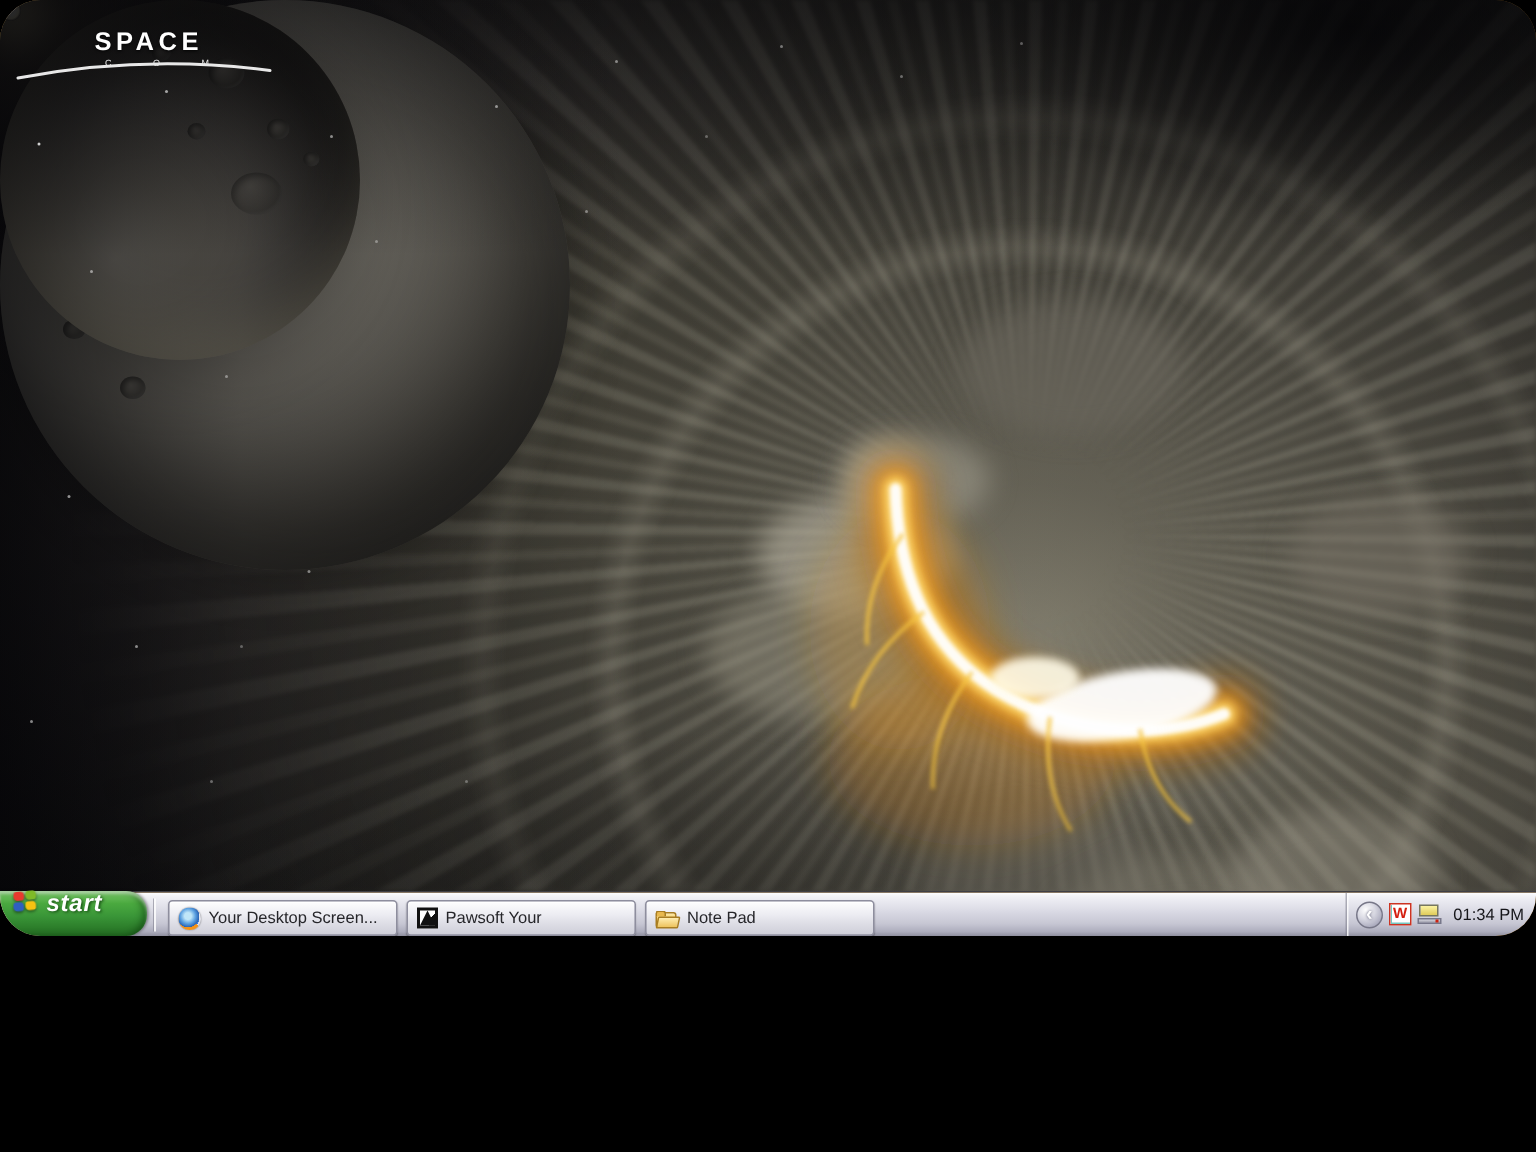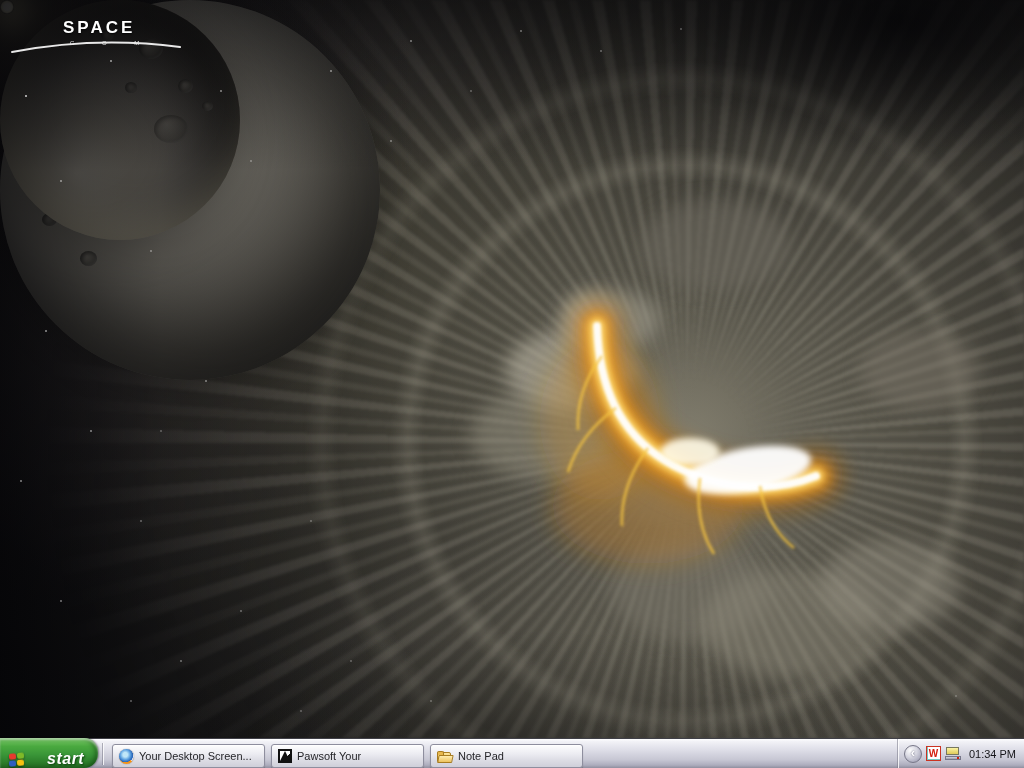--- a/index.html
+++ b/index.html
@@ -1,18 +1,18 @@
 <!DOCTYPE html>
 <html><head>
 <meta charset="utf-8">
 <style>
   html,body{margin:0;padding:0;background:#000;}
   *{box-sizing:border-box;user-select:none;}
-  #screen{position:relative;width:1024px;height:768px;overflow:hidden;
-          font-family:"Liberation Sans","DejaVu Sans",sans-serif;background:#a16207;}
+  #screen{position:relative;width:1024px;height:624px;overflow:hidden;
+          font-family:"Liberation Sans","DejaVu Sans",sans-serif;background:#a16207;border-radius:27px;}
   
   #wallpaper{position:absolute;inset:0 0 30px 0;overflow:hidden;background:#0b0b0e;}
   .layer{position:absolute;inset:0;pointer-events:none;}
   .bg-radials{background:
     radial-gradient(circle 760px at 686px 443px, rgba(216,209,180,.55) 0, rgba(186,180,154,.45) 120px, rgba(148,143,122,.40) 260px, rgba(104,100,86,.33) 420px, rgba(58,56,48,.22) 600px, rgba(12,12,14,0) 758px),
     radial-gradient(circle 520px at 950px 380px, rgba(125,120,102,.30), rgba(125,120,102,0) 100%),
     radial-gradient(circle 430px at 300px 230px, rgba(150,143,104,.26), rgba(150,143,104,0) 100%),
     radial-gradient(ellipse 340px 170px at 590px 700px, rgba(136,131,116,.35), rgba(136,131,116,0) 100%),
     radial-gradient(ellipse 430px 240px at 95% 92%, rgba(96,92,80,.28), rgba(96,92,80,0) 100%),
     radial-gradient(ellipse 300px 200px at 60px 60px, rgba(86,70,110,.20), rgba(86,70,110,0) 100%),
@@ -81,21 +81,21 @@
   .logo{position:absolute;left:8px;top:14px;width:180px;height:44px;pointer-events:none;}
   .logo-title{position:absolute;left:55px;top:4px;font-size:17px;font-weight:bold;letter-spacing:3px;
     color:#fff;text-shadow:0 1px 2px rgba(0,0,0,.8);}
   .logo-arc{position:absolute;left:0;top:0;}
   .logo-tld{position:absolute;left:62px;top:26px;font-size:6px;letter-spacing:13px;color:#e8e8e8;}
   
   #taskbar{position:absolute;left:0;bottom:0;width:1024px;height:30px;display:flex;align-items:stretch;
     border-top:1px solid #3f3f46;
     background:linear-gradient(180deg,#ffffff 0%,#f2f2f7 8%,#dcdce6 40%,#c6c6d3 72%,#adadbd 90%,#8f8f9f 100%);}
   .start-btn{flex:0 0 auto;width:98px;height:30px;margin-top:-1px;border:none;cursor:pointer;
-    display:flex;align-items:flex-end;gap:21px;padding:0 10px 0 9px;
+    display:flex;align-items:flex-start;gap:5px;padding:0 10px 0 9px;
     border-radius:0 14px 14px 0;
     background:linear-gradient(180deg,#7bc96a 0%,#4aa93f 28%,#3a9638 55%,#2d7f2b 80%,#246d23 100%);
     box-shadow:inset 0 2px 2px rgba(255,255,255,.45), inset -3px 0 5px rgba(0,40,0,.45), 1px 0 2px rgba(0,0,0,.4);}
   .start-label{color:#fff;font-size:16px;font-weight:bold;font-style:italic;
     text-shadow:1px 1px 2px rgba(0,40,0,.7);letter-spacing:.5px;}
   .winflag{position:relative;width:17px;height:15px;display:grid;grid-template-columns:7px 7px;
     grid-template-rows:6px 6px;gap:1px;transform:skewY(-6deg);filter:drop-shadow(0 1px 1px rgba(0,0,0,.5));}
   .winflag span{border-radius:1.5px 3px 1.5px 3px;}
   .fr{background:#e8392e;} .fg{background:#7fba28;} .fb{background:#2f5fc0;} .fy{background:#f6c211;}
   .tb-divider{flex:0 0 auto;width:4px;margin:4px 3px 3px 3px;

